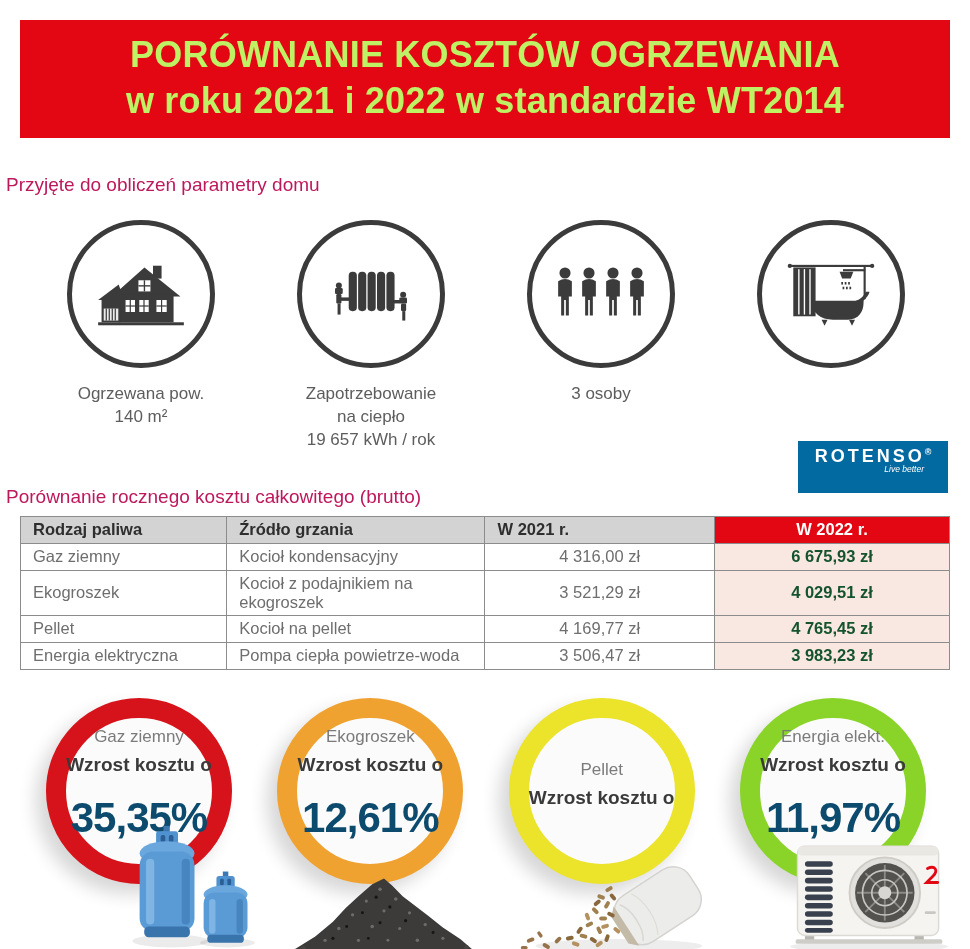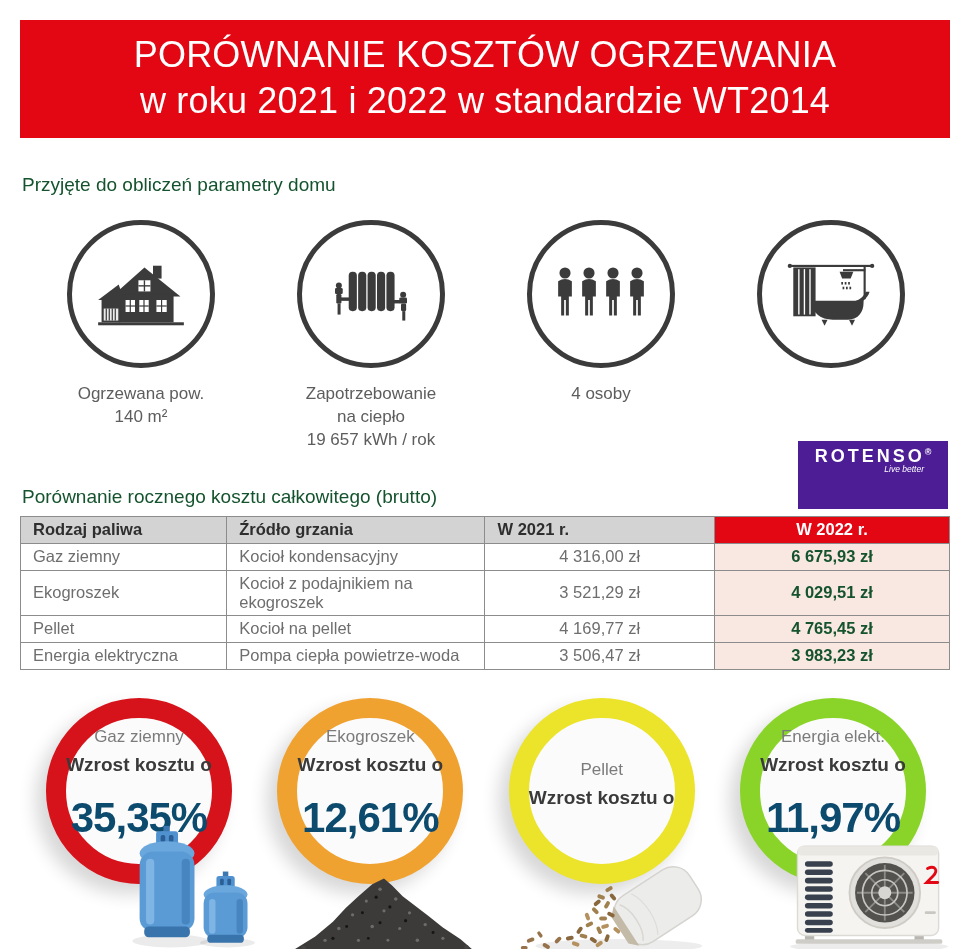--- a/index.html
+++ b/index.html
@@ -1,36 +1,36 @@
 <!DOCTYPE html>
 <html><head>
 <meta charset="utf-8">
 <style>
   * { margin:0; padding:0; box-sizing:border-box; }
   html,body { background:#ffffff; }
   body { font-family:"Liberation Sans", sans-serif; width:970px; min-height:949px; position:relative; overflow:hidden; }
 
   
   .banner { margin:20px 20px 0; background:#e30613; padding:12px 10px 14px; text-align:center; }
-  .banner h1 { color:#ffffff; font-size:36px; line-height:1.28; font-weight:normal; letter-spacing:0.2px; }
-
-  
-  .section-title { margin:36px 0 0 22px; font-size:19px; color:#14532d; }
+  .banner h1 { color:#bef264; font-size:36px; line-height:1.28; font-weight:bold; letter-spacing:0.2px; }
+
+  
+  .section-title { margin:36px 0 0 6px; font-size:19px; color:#be185d; }
 
   
   .params-row { display:flex; justify-content:space-between; margin:24px 28px 0 30px; }
   .param-item { width:222px; display:flex; flex-direction:column; align-items:center; }
   .param-circle { width:148px; height:148px; border:5px solid #3b3b3b; border-radius:50%;
                   display:flex; align-items:center; justify-content:center; background:#fff; }
   .param-circle svg { display:block; }
   .param-caption { margin-top:15px; text-align:center; font-size:17px; color:#5d5d5d; line-height:1.35; }
 
   
-  .logo { position:absolute; top:441px; right:22px; width:150px; background:#4c1d95;
-          color:#fff; padding:5px 10px 20px; }
+  .logo { position:absolute; top:441px; right:22px; width:150px; background:#0369a1;
+          color:#fff; padding:5px 10px 4px; }
   .logo-text { font-size:18px; font-weight:bold; letter-spacing:3px; text-align:center; }
   .logo-text sup { font-size:9px; letter-spacing:0; vertical-align:super; }
   .logo-tagline { font-size:8.5px; font-style:italic; text-align:right; margin:-3px 14px 15px 0; }
 
   
   .table-title { margin-top:34px; }
   table { width:930px; margin:8px auto 17px; border-collapse:collapse; table-layout:fixed; }
   th, td { border:1px solid #8c8c8c; font-size:16.5px; padding:3px 12px; height:27px; }
   th { background:#d3d3d3; color:#2e2e2e; text-align:left; font-weight:bold; }
   th.c-2021 { text-align:left; }
@@ -159,21 +159,21 @@
             <path d="M4,17 Q12,12 20,17 L20,35 L16.5,35 L16.5,57 L13,57 L13,39 L11,39 L11,57 L7.5,57 L7.5,35 L4,35 Z"></path>
           </g>
           <g transform="translate(86,0)">
             <circle cx="12" cy="7.5" r="6.5"></circle>
             <path d="M4,17 Q12,12 20,17 L20,35 L16.5,35 L16.5,57 L13,57 L13,39 L11,39 L11,57 L7.5,57 L7.5,35 L4,35 Z"></path>
           </g>
         </g>
       </svg>
     </div>
     <div class="param-caption">
-      <div>4 osoby</div>
+      <div>3 osoby</div>
     </div>
   </div>
 
   <div class="param-item">
     <div class="param-circle">
       <svg width="96" height="72" viewBox="0 0 112 84">
         <g fill="#3b3b3b">
           <rect x="8" y="8" width="96" height="2.5"></rect>
           <circle cx="8" cy="9.2" r="2.5"></circle>
             <circle cx="104" cy="9.2" r="2.5"></circle>

